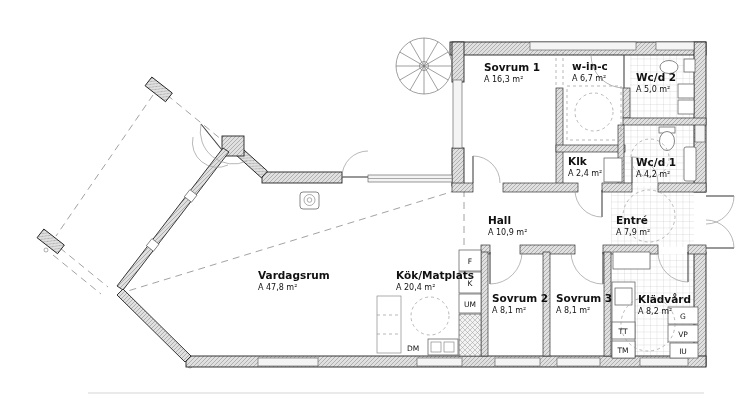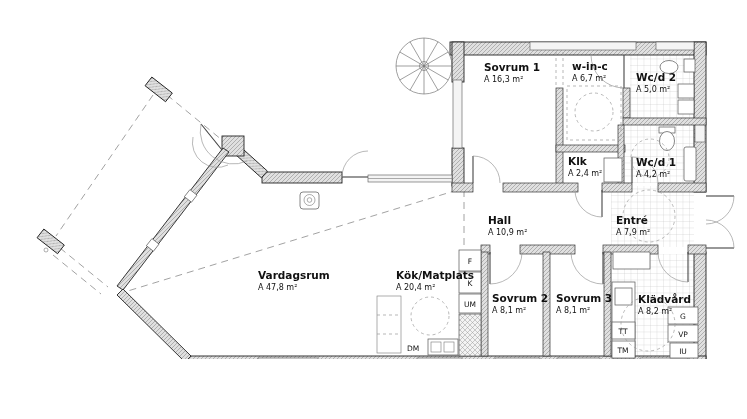--- a/index.html
+++ b/index.html
@@ -1,19 +1,19 @@
 <!DOCTYPE html>
 <html><head>
 <meta charset="utf-8">
 <title>Floor plan</title>
 <style>
   html,body{margin:0;padding:0;background:#ffffff;}
   .plan-wrap{
     position:relative;
-    width:747px;height:359px;
+    width:747px;height:419px;
     background:#ffffff;
     overflow:hidden;
     font-family:"DejaVu Sans", sans-serif;
   }
   svg{position:absolute;left:0;top:0;}
   .room-name{font-family:"DejaVu Sans",sans-serif;font-size:10.5px;font-weight:bold;fill:#111;}
   .room-area{font-family:"DejaVu Sans",sans-serif;font-size:8px;fill:#111;}
   .appl{font-family:"DejaVu Sans",sans-serif;font-size:7.5px;fill:#111;text-anchor:middle;}
   .wall{fill:url(#hatchP);stroke:#222;stroke-width:0.9;}
   .iwall{fill:url(#hatchP);stroke:#333;stroke-width:0.7;}

